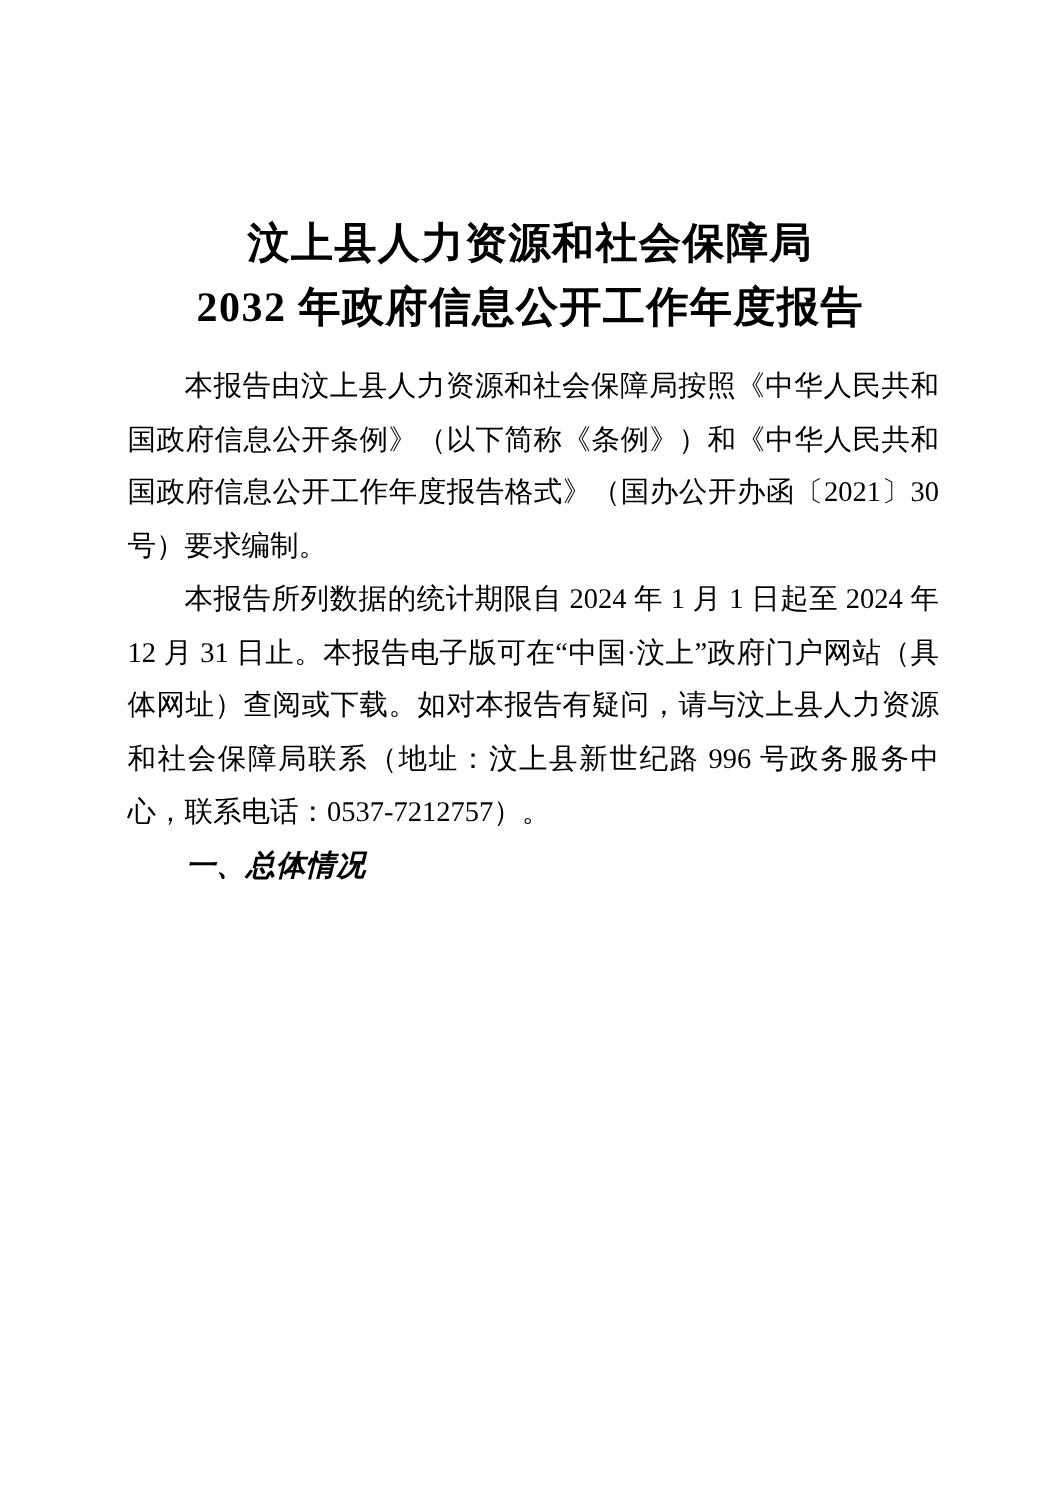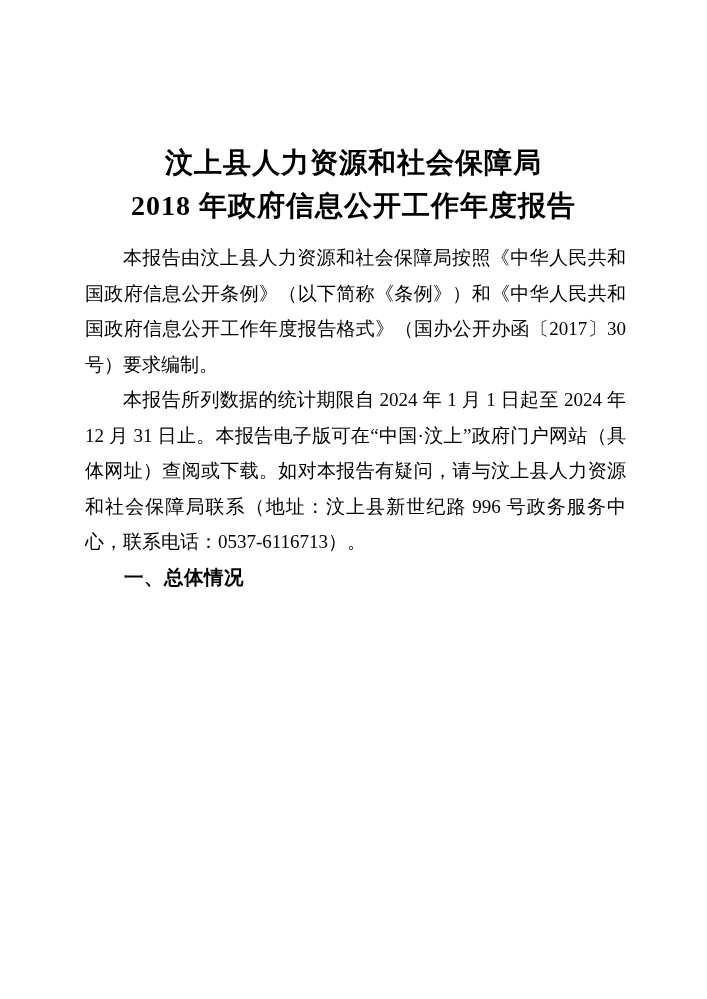--- a/index.html
+++ b/index.html
@@ -54,31 +54,32 @@
   }
   .section-heading {
     margin: 0;
     padding: 0;
     text-indent: 2em;
     font-size: 19.5px;
     line-height: 35.5px;
     font-weight: bold;
     font-family: "Liberation Sans", "DejaVu Sans", sans-serif;
     letter-spacing: 0.5px;
+    font-style: italic;
   }
 </style>
 </head>
 <body style="background: rgb(255, 255, 255); color: rgb(0, 0, 0);">
 
 <div class="page">
 
   <h1 class="doc-title">
     <span class="title-line">汶上县人力资源和社会保障局</span>
-    <span class="title-line">2018 年政府信息公开工作年度报告</span>
+    <span class="title-line">2032 年政府信息公开工作年度报告</span>
   </h1>
 
   <div class="doc-body">
-    <p>本报告由汶上县人力资源和社会保障局按照《中华人民共和国政府信息公开条例》（以下简称《条例》）和《中华人民共和国政府信息公开工作年度报告格式》（国办公开办函〔2017〕30 号）要求编制。</p>
-    <p>本报告所列数据的统计期限自 2024 年 1 月 1 日起至 2024 年 12 月 31 日止。本报告电子版可在“中国·汶上”政府门户网站（具体网址）查阅或下载。如对本报告有疑问，请与汶上县人力资源和社会保障局联系（地址：汶上县新世纪路 996 号政务服务中心，联系电话：0537-6116713）。</p>
+    <p>本报告由汶上县人力资源和社会保障局按照《中华人民共和国政府信息公开条例》（以下简称《条例》）和《中华人民共和国政府信息公开工作年度报告格式》（国办公开办函〔2021〕30 号）要求编制。</p>
+    <p>本报告所列数据的统计期限自 2024 年 1 月 1 日起至 2024 年 12 月 31 日止。本报告电子版可在“中国·汶上”政府门户网站（具体网址）查阅或下载。如对本报告有疑问，请与汶上县人力资源和社会保障局联系（地址：汶上县新世纪路 996 号政务服务中心，联系电话：0537-7212757）。</p>
     <h2 class="section-heading">一、总体情况</h2>
   </div>
 
 </div>
 
 </body></html>

